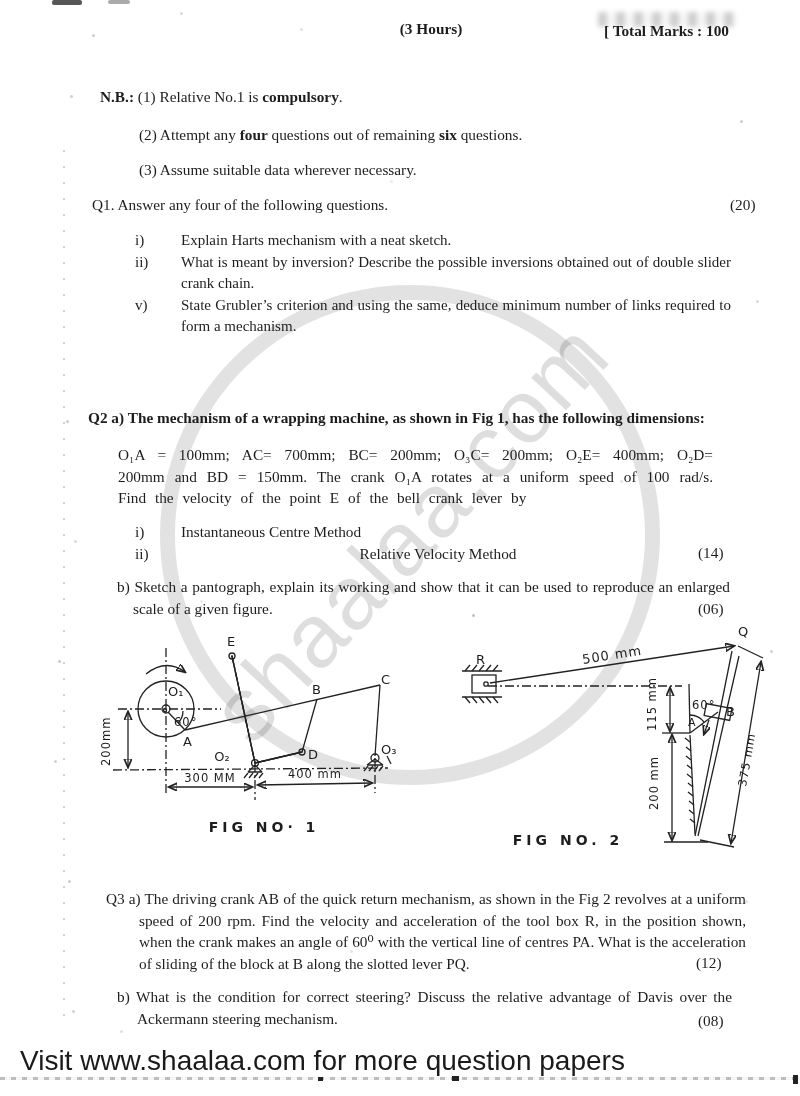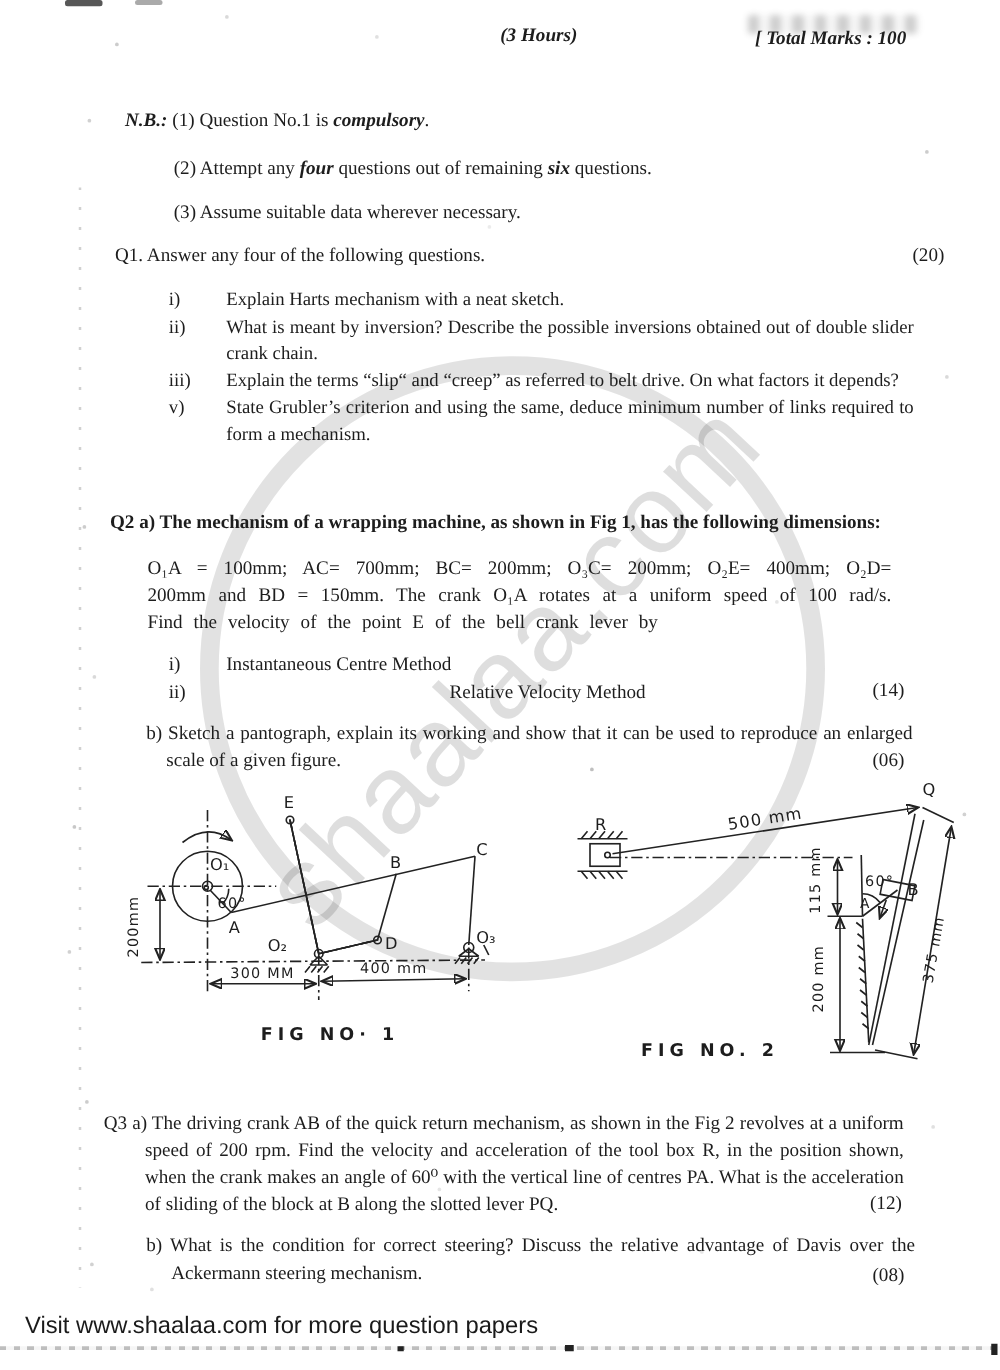--- a/index.html
+++ b/index.html
@@ -4,21 +4,21 @@
 <style>
   * { box-sizing: border-box; }
   html,body { margin:0; padding:0; }
   body {
     width:800px; height:1096px; position:relative; overflow:hidden;
     background:#ffffff; color:#1d1d1d;
     font-family:"Liberation Serif","DejaVu Serif",serif;
     font-size:15.3px; line-height:21.5px;
   }
   .abs { position:absolute; }
-  .b { font-weight:bold;font-style:italic; }
+  .b { font-weight:bold; }
   .just { text-align:justify; }
   .marks { position:absolute; }
   .hang16 { padding-left:16px; text-indent:-16px; }
   .hang33 { padding-left:33px; text-indent:-33px; }
   .hang20 { padding-left:20px; text-indent:-20px; }
   .qitem { position:relative; }
   .inum { position:absolute; left:0; top:0; }
   .itxt { margin-left:46px; text-align:justify; }
   
   .wm-ring {
@@ -54,21 +54,21 @@
       560px 1000px 0 rgba(0,0,0,.1), 745px 900px 0 rgba(0,0,0,.12), 120px 1030px 0 rgba(0,0,0,.12),
       472px 614px 0 rgba(0,0,0,.25);
   }
   .divider {
     position:absolute; left:0; top:1077px; width:800px; height:2.5px; opacity:.5;
     background:repeating-linear-gradient(90deg, rgba(70,70,70,.7) 0 5px, rgba(130,130,130,.15) 5px 11px);
   }
   .bmark { position:absolute; background:#222; }
   .footer {
     position:absolute; left:20px; top:1050px; z-index:2;
-    font-family:"Liberation Sans","DejaVu Sans",sans-serif; font-size:19px; color:#1a1a1a;
+    font-family:"Liberation Sans","DejaVu Sans",sans-serif; font-size:28px; color:#1a1a1a;
   }
   
   .flbl { font-family:"DejaVu Sans",sans-serif; font-size:13px; fill:#1d1d1d; }
   .fdim { font-family:"DejaVu Sans",sans-serif; font-size:11.5px; fill:#1d1d1d; letter-spacing:1px; }
   .fcap { font-family:"DejaVu Sans",sans-serif; font-size:14px; fill:#1d1d1d; letter-spacing:4px; font-weight:bold; }
   svg { position:absolute; z-index:1; }
   svg line, svg path, svg circle, svg rect { stroke:#222; fill:none; stroke-width:1.3; }
 </style>
 </head>
 <body>
@@ -83,21 +83,21 @@
 <div class="speck"></div>
 
 <div class="content">
 
   <div class="abs b" style="left:376px;top:18px;width:110px;text-align:center;">(3 Hours)</div>
   <div class="abs b" style="left:604px;top:20px;width:150px;">[ Total Marks : 100</div>
 
   <div class="abs" style="left:100px;top:86px;">
     <span class="b">N.B.:</span>
     <span>(1)</span>
-    <span>Question No.1 is </span><span class="b">compulsory</span><span>.</span>
+    <span>Relative No.1 is </span><span class="b">compulsory</span><span>.</span>
   </div>
   <div class="abs" style="left:139px;top:124px;">
     <span>(2)</span>
     <span>Attempt any </span><span class="b">four</span><span> questions out of remaining </span><span class="b">six</span><span> questions.</span>
   </div>
   <div class="abs" style="left:139px;top:159px;">
     <span>(3)</span>
     <span>Assume suitable data wherever necessary.</span>
   </div>
 
@@ -105,24 +105,20 @@
   <div class="marks" style="left:698px;top:194px;margin-left:32px;">(20)</div>
 
   <div class="abs" style="left:135px;top:230px;width:596px;font-size:15px;">
     <div class="qitem">
       <span class="inum">i)</span>
       <div class="itxt" style="width:550px;">Explain Harts mechanism with a neat sketch.</div>
     </div>
     <div class="qitem">
       <span class="inum">ii)</span>
       <div class="itxt" style="width:550px;">What is meant by inversion? Describe the possible inversions obtained out of double slider crank chain.</div>
-    </div>
-    <div class="qitem">
-      <span class="inum">iii)</span>
-      <div class="itxt" style="width:550px;">Explain the terms “slip“ and “creep” as referred to belt drive. On what factors it depends?</div>
     </div>
     <div class="qitem">
       <span class="inum">v)</span>
       <div class="itxt" style="width:550px;">State Grubler’s criterion and using the same, deduce minimum number of links required to form a mechanism.</div>
     </div>
   </div>
 
   <div class="abs" style="left:88px;top:407px;font-weight:bold;">
     <span>Q2 a)</span>
     <span>The mechanism of a wrapping machine, as shown in Fig 1, has the following dimensions:</span>
@@ -275,21 +271,21 @@
       <text class="fdim" x="242" y="97">60°</text>
       <text class="flbl" x="238" y="114" style="font-size:11px;">A</text>
       <text class="flbl" x="276" y="104">B</text>
       <text class="fdim" transform="translate(206,119) rotate(-90)">115 mm</text>
       <text class="fdim" transform="translate(208,198) rotate(-90)">200 mm</text>
       <text class="fdim" transform="translate(296,175) rotate(-80)">375 mm</text>
       <text class="fcap" x="118" y="233" text-anchor="middle">FIG NO. 2</text>
     </g>
   </svg>
 
-  <div class="abs just hang33" style="left:83px;top:888px;width:640px;">
+  <div class="abs just hang33" style="left:106px;top:888px;width:640px;">
     <span>Q3 a)</span>
     <span>The driving crank AB of the quick return mechanism, as shown in the Fig 2 revolves at a uniform speed of 200 rpm. Find the velocity and acceleration of the tool box R, in the position shown, when the crank makes an angle of 60⁰ with the vertical line of centres PA. What is the acceleration of sliding of the block at B along the slotted lever PQ.</span>
   </div>
   <div class="marks" style="left:696px;top:952px;">(12)</div>
 
   <div class="abs just hang20" style="left:117px;top:986px;width:615px;">
     <span>b)</span>
     <span>What is the condition for correct steering? Discuss the relative advantage of Davis over the Ackermann steering mechanism.</span>
   </div>
   <div class="marks" style="left:698px;top:1010px;">(08)</div>

